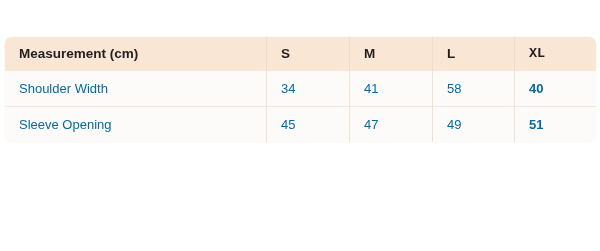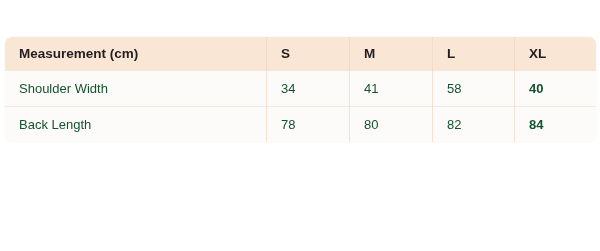--- a/index.html
+++ b/index.html
@@ -42,25 +42,26 @@
     text-align: left;
     padding: 0 0 0 14px;
     height: 33px;
     line-height: 33px;
     border-right: 1px solid #f2dcc8;
     white-space: nowrap;
     overflow: hidden;
   }
   table.size-chart thead th:last-child {
     border-right: none;
+    font-family: Liberation Mono, monospace;
   }
 
   table.size-chart tbody td {
     background: #fdfbfa;
-    color: #14532d;
+    color: #0369a1;
     font-size: 13px;
     font-weight: normal;
     text-align: left;
     padding: 0 0 0 14px;
     height: 35px;
     line-height: 35px;
     border-top: 1px solid #f4e8dd;
     border-right: 1px solid #f2e2d4;
     white-space: nowrap;
     overflow: hidden;
@@ -99,21 +100,21 @@
     </thead>
     <tbody>
       <tr>
         <td>Shoulder Width</td>
         <td>34</td>
         <td>41</td>
         <td>58</td>
         <td>40</td>
       </tr>
       <tr>
-        <td>Back Length</td>
-        <td>78</td>
-        <td>80</td>
-        <td>82</td>
-        <td>84</td>
+        <td>Sleeve Opening</td>
+        <td>45</td>
+        <td>47</td>
+        <td>49</td>
+        <td>51</td>
       </tr>
     </tbody>
   </table>
 </div>
 
 </body></html>

